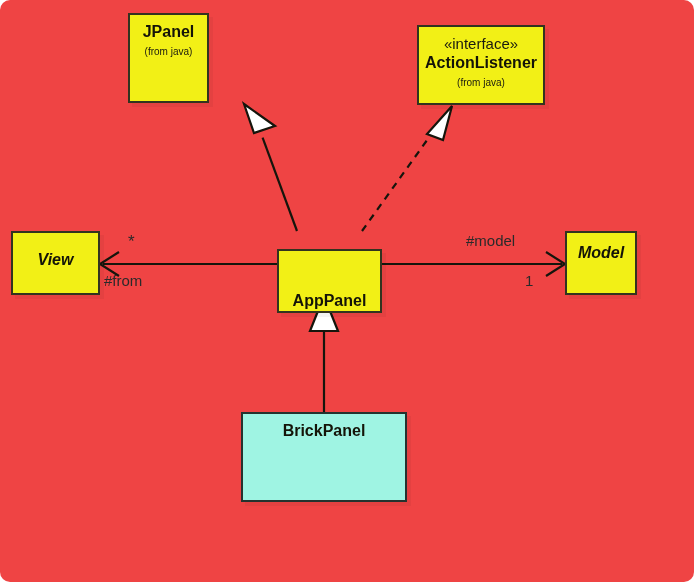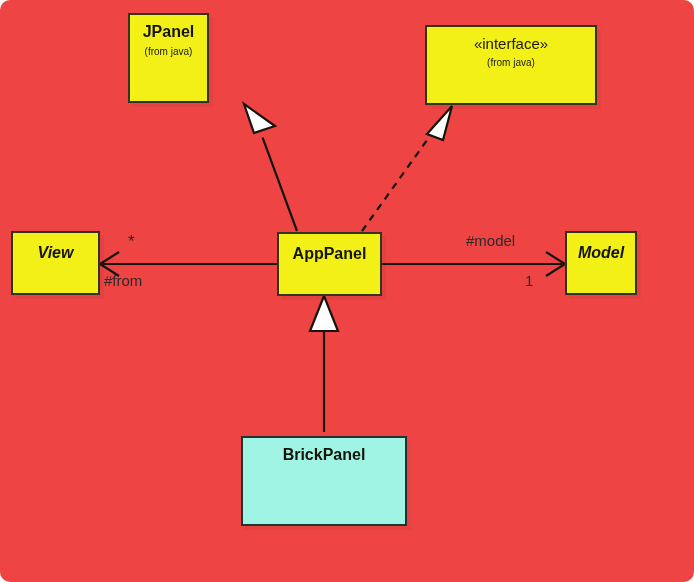--- a/index.html
+++ b/index.html
@@ -102,38 +102,39 @@
       <line x1="382" y1="264" x2="562" y2="264" stroke="#15150c" stroke-width="2"></line>
       <polyline points="546,252 565,264 546,276" fill="none" stroke="#15150c" stroke-width="2.2" stroke-linecap="butt" stroke-linejoin="miter"></polyline>
     </g>
   </svg>
 
   <div class="uml-class fill-yellow" style="left:128px; top:13px; width:81px; height:90px;">
     <div class="cls-name">JPanel</div>
     <div class="cls-pkg">(from java)</div>
   </div>
 
-  <div class="uml-class fill-yellow" style="left:417px; top:25px; width:172px; height:80px;margin-left:8px;">
+  <div class="uml-class fill-yellow" style="left:417px; top:25px; width:128px; height:80px;">
     <div class="cls-stereotype">«interface»</div>
+    <div class="cls-name">ActionListener</div>
     <div class="cls-pkg">(from java)</div>
   </div>
 
-  <div class="uml-class fill-yellow" style="left:11px; top:231px; width:89px; height:64px; justify-content:flex-start; padding-top:10px;">
+  <div class="uml-class fill-yellow" style="left:11px; top:231px; width:89px; height:64px; justify-content:flex-start; padding-top:17px;">
     <div class="cls-name italic">View</div>
   </div>
 
-  <div class="uml-class fill-yellow" style="left:277px; top:232px; width:105px; height:64px; justify-content:flex-start; padding-top:10px;">
+  <div class="uml-class fill-yellow" style="left:277px; top:249px; width:105px; height:64px; justify-content:flex-end; padding-top:10px;">
     <div class="cls-name">AppPanel</div>
   </div>
 
   <div class="uml-class fill-yellow" style="left:565px; top:231px; width:72px; height:64px; justify-content:flex-start; padding-top:10px;">
     <div class="cls-name italic">Model</div>
   </div>
 
-  <div class="uml-class fill-cyan" style="left:241px; top:436px; width:166px; height:90px;">
+  <div class="uml-class fill-cyan" style="left:241px; top:412px; width:166px; height:90px;">
     <div class="cls-name">BrickPanel</div>
   </div>
 
   <div class="edge-label mult-star" style="left:128px; top:232px;">*</div>
 
   <div class="edge-label" style="left:104px; top:272px;">#from</div>
 
   <div class="edge-label" style="left:466px; top:232px;">#model</div>
 
   <div class="edge-label" style="left:525px; top:272px;">1</div>

